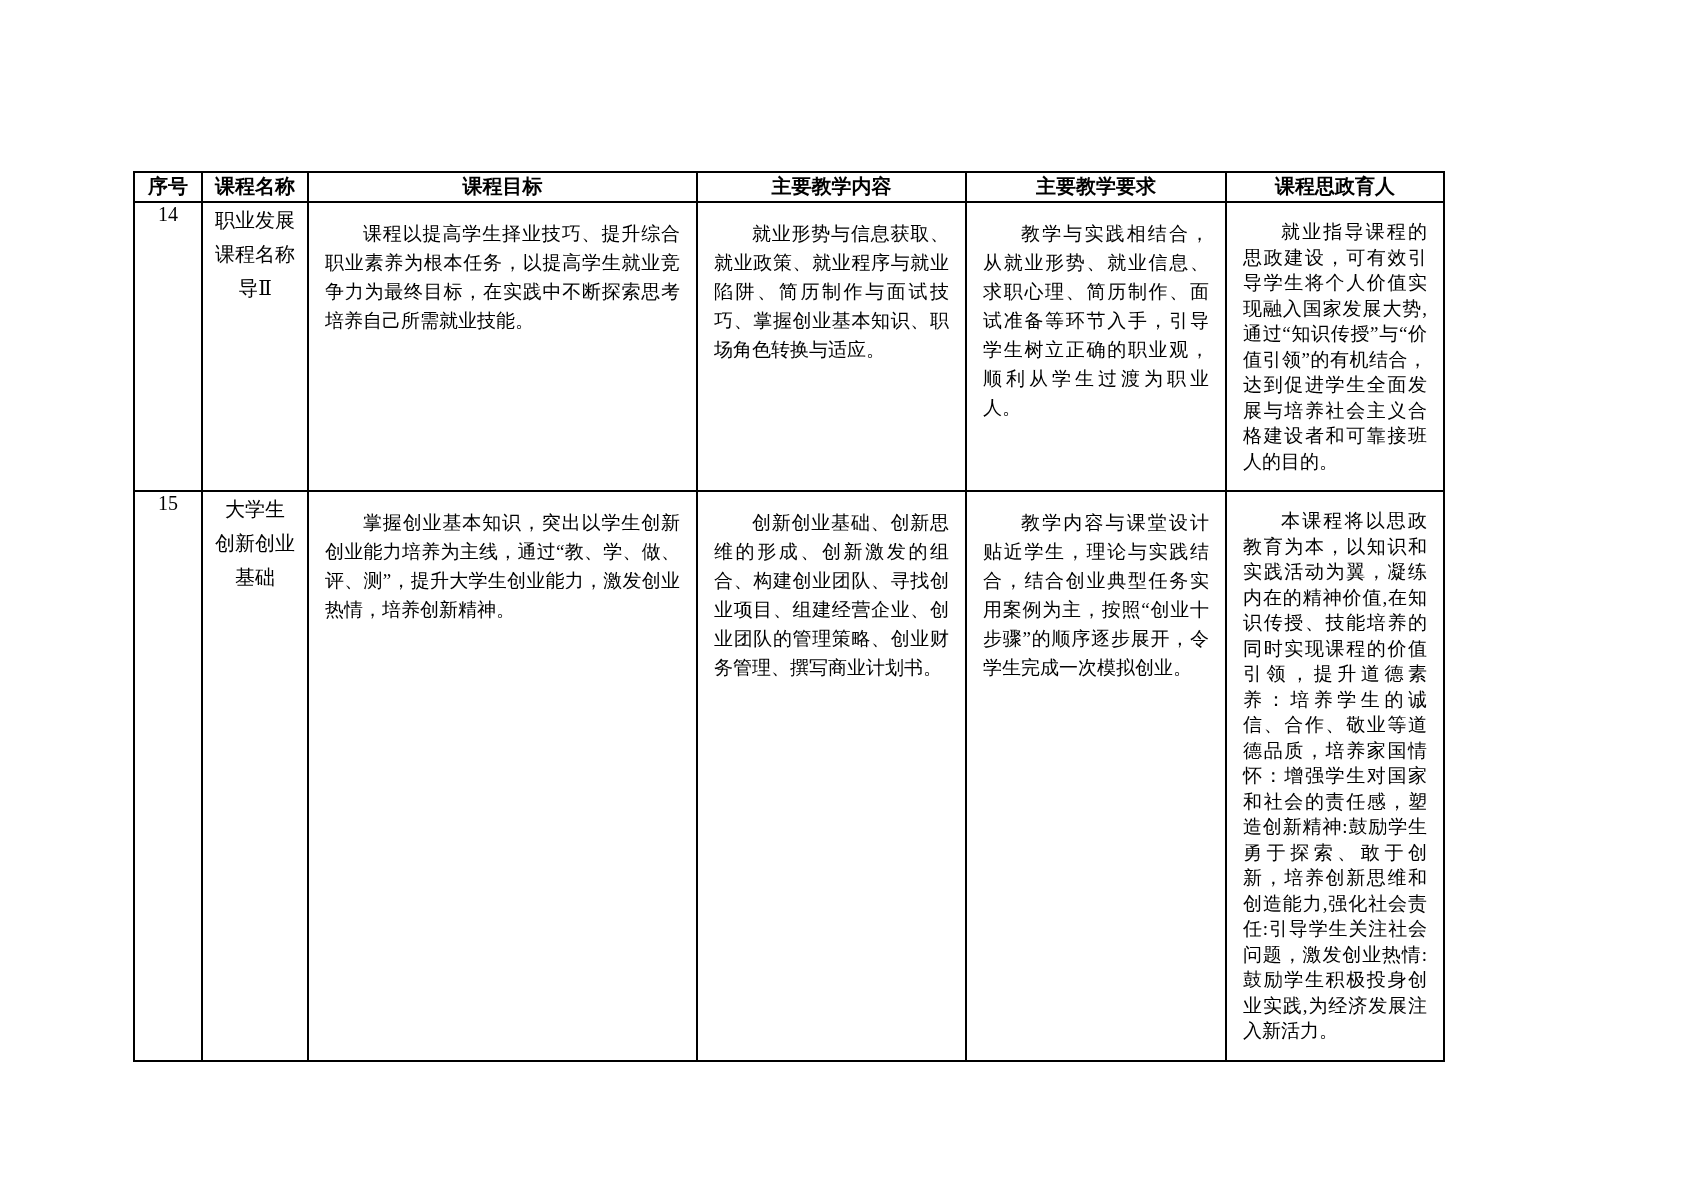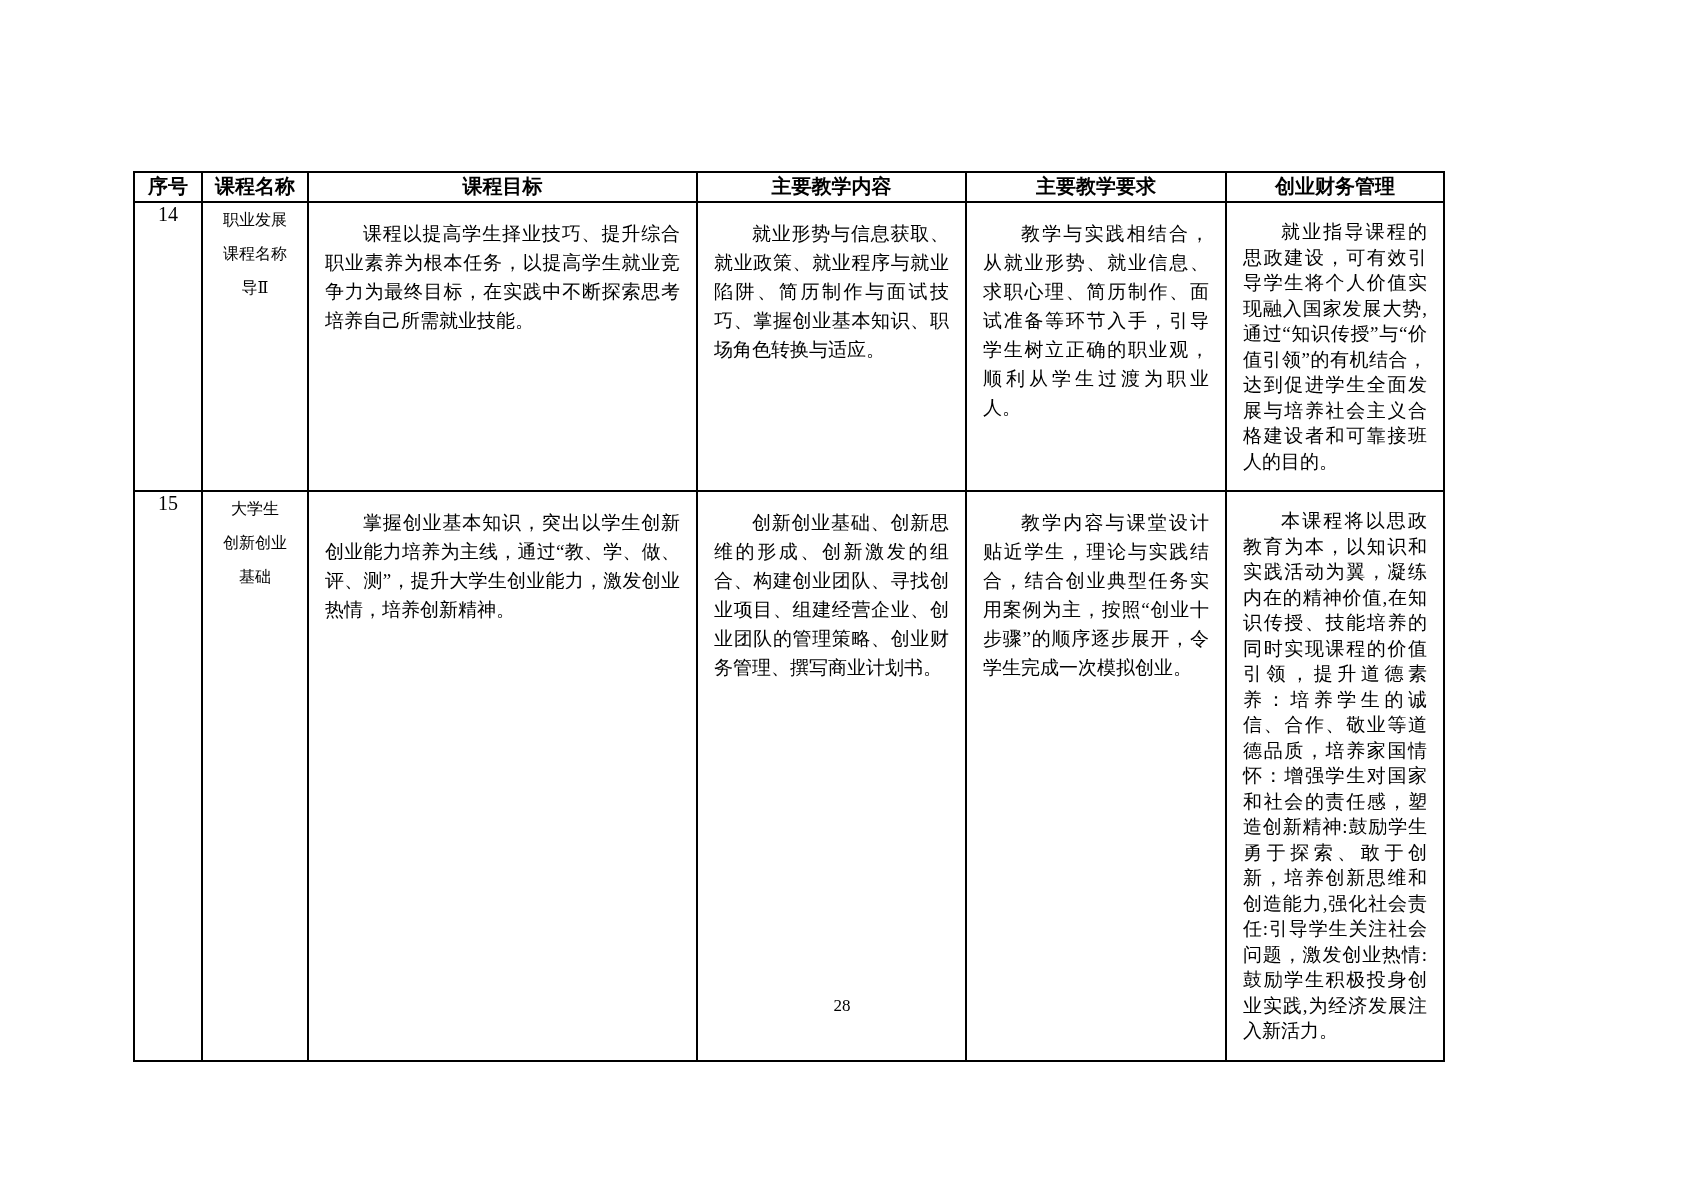--- a/index.html
+++ b/index.html
@@ -31,21 +31,21 @@
     height:28px;
     vertical-align:middle;
     padding:1px 0;
     margin-left:36px;
   }
   td.center-cell {
     text-align:center;
     vertical-align:middle;
     font-size:20px;
   }
-  .name-line { line-height:34px; font-size:16px; }
+  .name-line { line-height:34px; font-size:20px; }
   td.body-cell {
     font-size:19px;
     line-height:29px;
     text-align:justify;
     padding:3px 8px 4px 9px;
   }
   td.body-cell p, td.ideo-cell p { margin:16px; text-indent:2em; }
   td.ideo-cell {
     font-size:19px;
     line-height:25.5px;
@@ -76,21 +76,21 @@
       <col style="width:218px">
     </colgroup>
 
     <tbody>
         <tr>
       <th class="hdr">序号</th>
       <th class="hdr">课程名称</th>
       <th class="hdr">课程目标</th>
       <th class="hdr">主要教学内容</th>
       <th class="hdr">主要教学要求</th>
-      <th class="hdr">创业财务管理</th>
+      <th class="hdr">课程思政育人</th>
     </tr>
 
     <tr class="row-14">
       <td class="center-cell">14</td>
       <td class="center-cell">
         <div class="name-line">职业发展</div>
         <div class="name-line">课程名称</div>
         <div class="name-line">导Ⅱ</div>
       </td>
       <td class="body-cell">
@@ -123,15 +123,14 @@
       <td class="body-cell">
         <p>教学内容与课堂设计贴近学生，理论与实践结合，结合创业典型任务实用案例为主，按照“创业十步骤”的顺序逐步展开，令学生完成一次模拟创业。</p>
       </td>
       <td class="ideo-cell">
         <p>本课程将以思政教育为本，以知识和实践活动为翼，凝练内在的精神价值,在知识传授、技能培养的同时实现课程的价值引领，提升道德素养：培养学生的诚信、合作、敬业等道德品质，培养家国情怀：增强学生对国家和社会的责任感，塑造创新精神:鼓励学生勇于探索、敢于创新，培养创新思维和创造能力,强化社会责任:引导学生关注社会问题，激发创业热情:鼓励学生积极投身创业实践,为经济发展注入新活力。</p>
       </td>
     </tr>
   </tbody>
     </table>
 
-  <div class="pageno">28</div>
 
 </div>
 
 </body></html>

